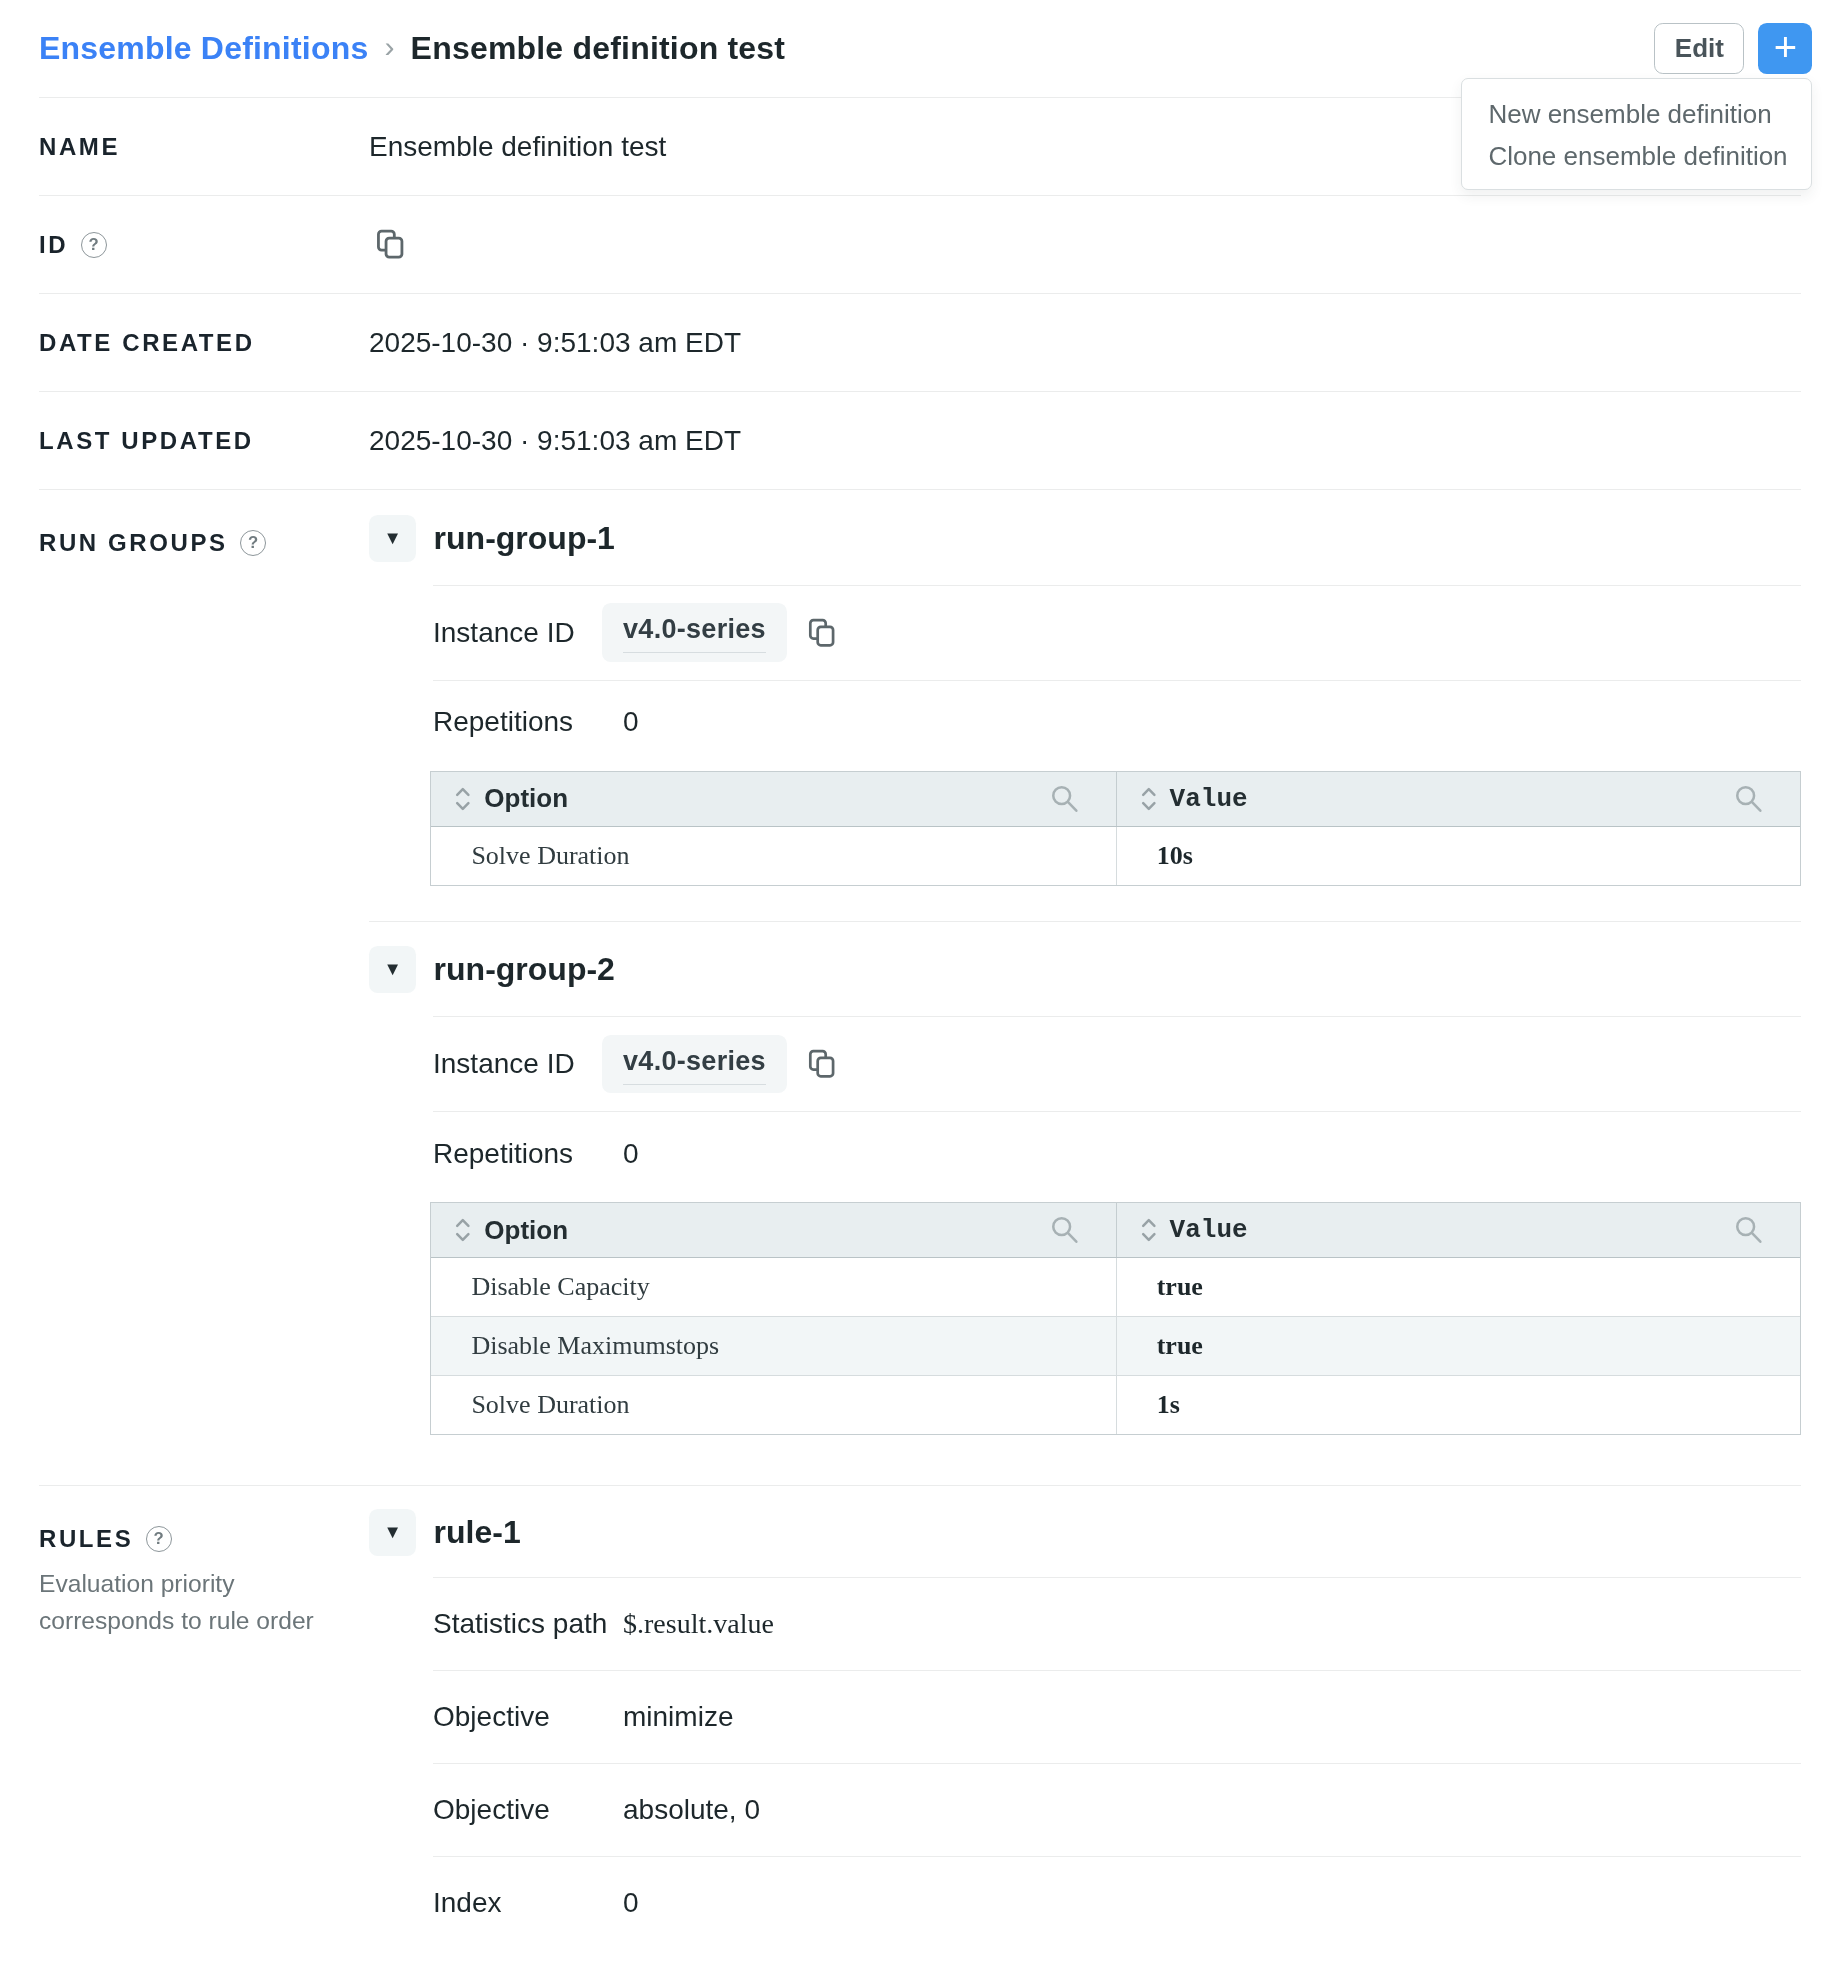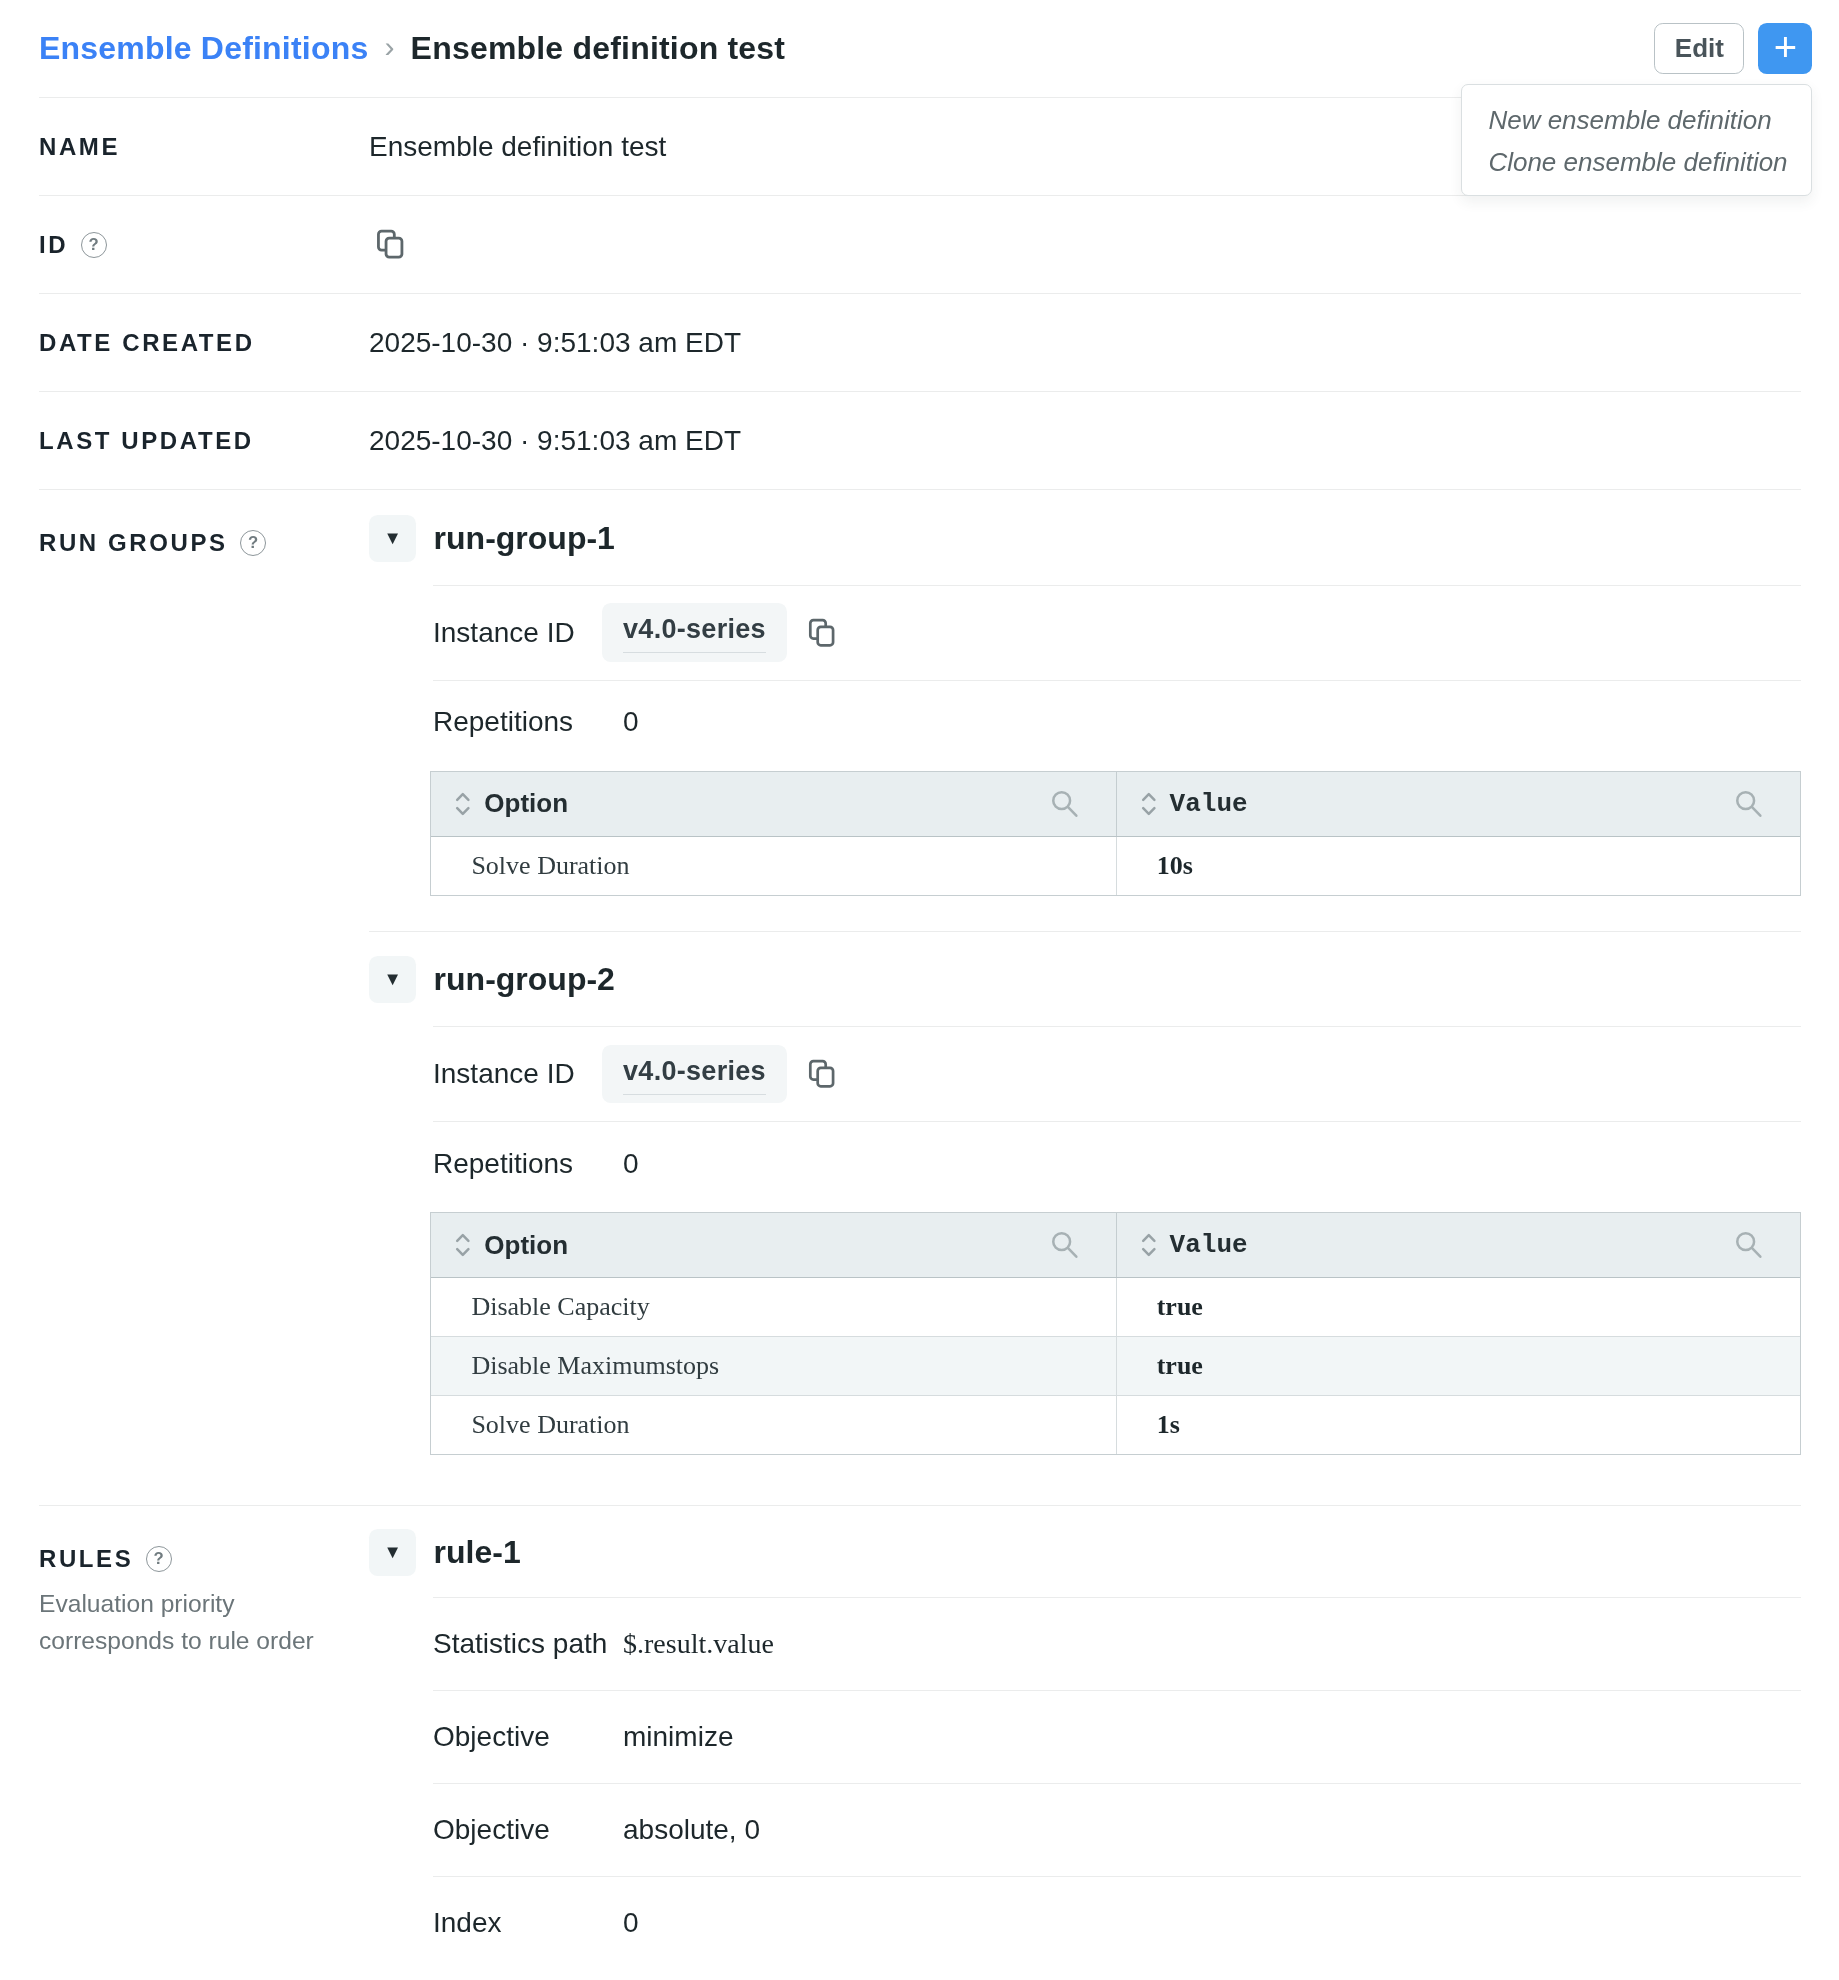--- a/index.html
+++ b/index.html
@@ -22,24 +22,23 @@
     width:90px; height:51px; background:#fff; border:1.8px solid #b9c2c6; border-radius:8.8px;
     font-family:inherit; font-size:26px; font-weight:700; color:#49545a; cursor:pointer;
     display:flex; align-items:center; justify-content:center;
   }
   .btn-plus {
     width:54px; height:51px; background:#3f97f1; border:none; border-radius:8.8px; cursor:pointer;
     display:flex; align-items:center; justify-content:center;
   }
   .btn-plus span { color:#fff; font-size:40px; font-weight:400; line-height:1; transform:translateY(-1.8px); }
   .menu {
-    position:absolute; top:61px; right:0; width:351px; background:#fff; z-index:20;
+    position:absolute; top:55px; right:0; width:351px; background:#fff; z-index:20;
     border:1.8px solid #dadfe1; border-radius:7px; box-shadow:0 5.3px 12.3px rgba(40,50,55,.07);
     padding:14px 0 12.3px;
-    font-style:italic;
   }
   .menu-item { height:42px; display:flex; align-items:center; padding:0 26px; font-size:26px; color:#5e686c; cursor:pointer; white-space:nowrap; }
 
   
   .row { display:flex; border-top:1.8px solid #ebecec; }
   .field-row { min-height:98px; align-items:center; }
   .label-col { width:330px; flex:0 0 330px; }
   .u-label {
     font-size:24px; font-weight:700; letter-spacing:2.6px; color:#1a242c; text-transform:uppercase;
     display:flex; align-items:center; gap:12.3px;
@@ -74,21 +73,21 @@
   .sub { margin-left:64px; }
   .sub-row { display:flex; align-items:center; border-top:1.8px solid #ebecec; min-height:95px; }
   .sub-row.short { min-height:84px; }
   .sub-label { width:190px; flex:0 0 190px; font-size:28px; color:#1d272b; }
   .sub-value { font-size:28px; color:#1d272b; display:flex; align-items:center; }
   .mono { font-family:Liberation Serif, serif; }
 
   
   .opt-table { border:1.8px solid #c6ced1; margin:7px 0 0 -2.6px; }
   .t-head { display:grid; grid-template-columns:1fr 1fr; background:#e8eef0; border-bottom:1.8px solid #b9c3c6; }
-  .t-head-cell { height:64px; display:flex; align-items:center; padding:0 35px 0 23px; }
+  .t-head-cell { height:54px; display:flex; align-items:center; padding:0 35px 0 23px; }
   .t-head-cell + .t-head-cell { border-left:1.8px solid #c4cdd0;font-family:Liberation Mono, monospace; }
   .t-head-cell .col-title { font-size:26px; font-weight:700; color:#242e32; margin-left:12.3px; }
   .sort-ic, .search-ic { display:flex; align-items:center; cursor:pointer; }
   .search-ic { margin-left:auto; }
   .t-row { display:grid; grid-template-columns:1fr 1fr; }
   .t-row + .t-row { border-top:1.8px solid #d6dcde; }
   .t-row.zebra { background:#f2f6f7; }
   .t-cell { height:58px; display:flex; align-items:center; padding-left:40px; font-size:26px; }
   .t-cell + .t-cell { border-left:1.8px solid #d6dcde; }
   .t-cell.opt { color:#313c40; }

